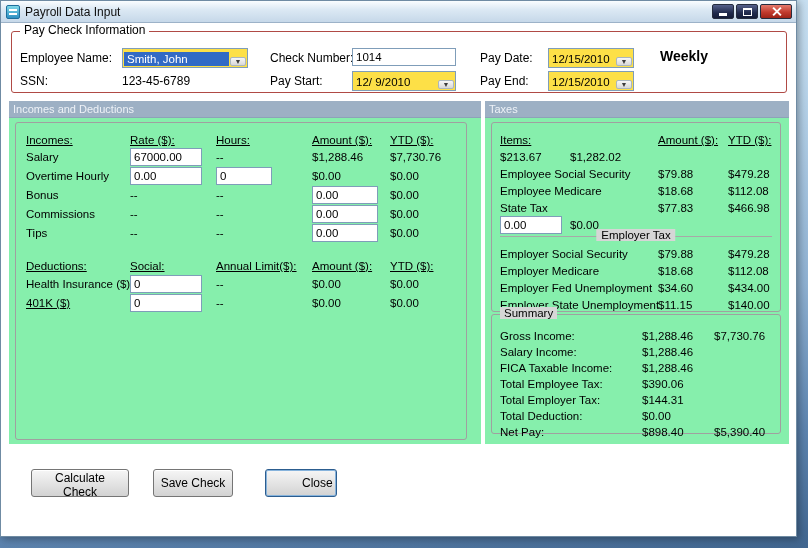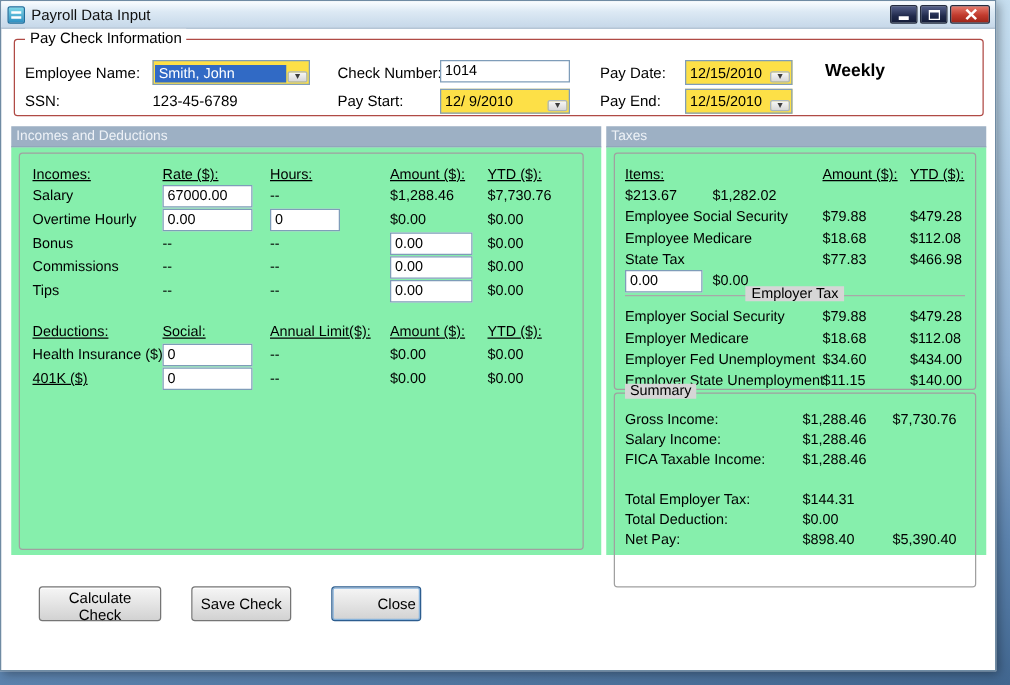--- a/index.html
+++ b/index.html
@@ -78,21 +78,21 @@
   .panel-left  { left:8px;  width:472px; }
   .panel-right { left:484px; width:304px; }
   .panel-header {
     height:17px; background:#9db0c4; color:#eef2f7; font-size:11px;
     padding:2px 0 0 4px; border-bottom:1px solid #8ea2b8;
   }
   .panel-body { position:absolute; top:17px; left:0; right:0; bottom:0; background:#86efac; }
   .gbox { position:absolute; border:1px solid #a0a0a0; border-radius:3px; }
   .gbox-left    { left:6px; top:4px;   width:452px; height:318px; }
   .gbox-taxes   { left:6px; top:4px;   width:290px; height:190px; }
-  .gbox-summary { left:6px; top:196px; width:290px; height:156px;padding-left:24px; }
+  .gbox-summary { left:6px; top:196px; width:290px; height:120px;padding-left:24px; }
   .gbox-label {
     position:absolute; top:-8px; left:8px; background:#d6d6d6; padding:0 4px; font-size:11.5px;
   }
   .u { text-decoration:underline; }
   .linklabel { text-decoration:underline; cursor:pointer; }
   
   .lrow, .trow, .srow {
     position:absolute; height:18px; display:flex; align-items:center;
     font-size:11.5px; white-space:nowrap;
   }
@@ -349,20 +349,25 @@
           <div class="srow" style="top:28px">
             <span class="sc1">Salary Income:</span>
             <span class="sc2">$1,288.46</span>
             <span class="sc3"></span>
           </div>
           <div class="srow" style="top:44px">
             <span class="sc1">FICA Taxable Income:</span>
             <span class="sc2">$1,288.46</span>
             <span class="sc3"></span>
           </div>
+          <div class="srow" style="top:60px">
+            <span class="sc1">Total Employee Tax:</span>
+            <span class="sc2">$390.06</span>
+            <span class="sc3"></span>
+          </div>
           <div class="srow" style="top:76px">
             <span class="sc1">Total Employer Tax:</span>
             <span class="sc2">$144.31</span>
             <span class="sc3"></span>
           </div>
           <div class="srow" style="top:92px">
             <span class="sc1">Total Deduction:</span>
             <span class="sc2">$0.00</span>
             <span class="sc3"></span>
           </div>

